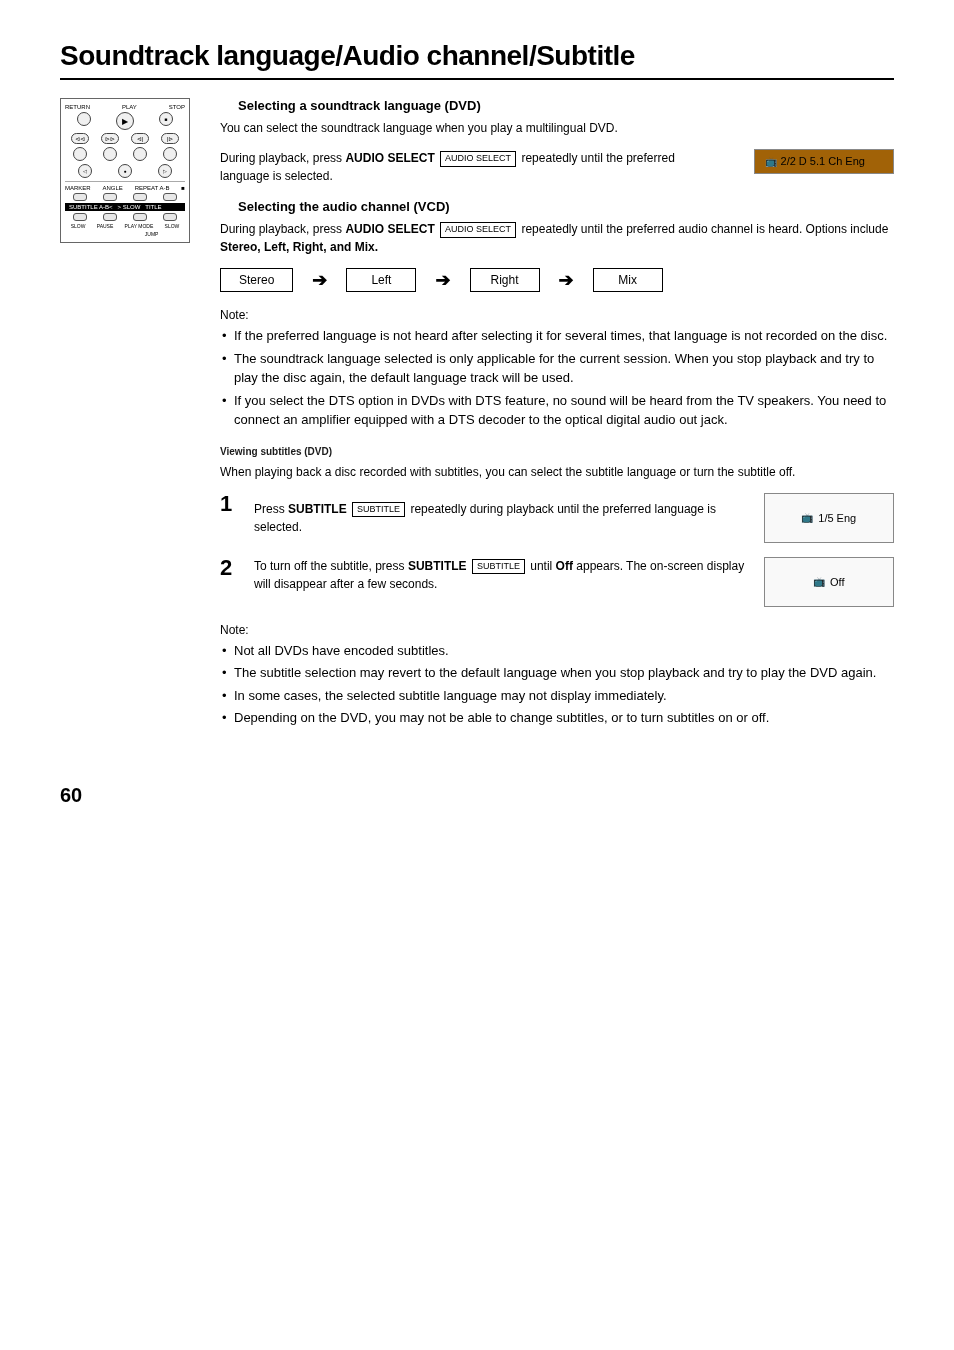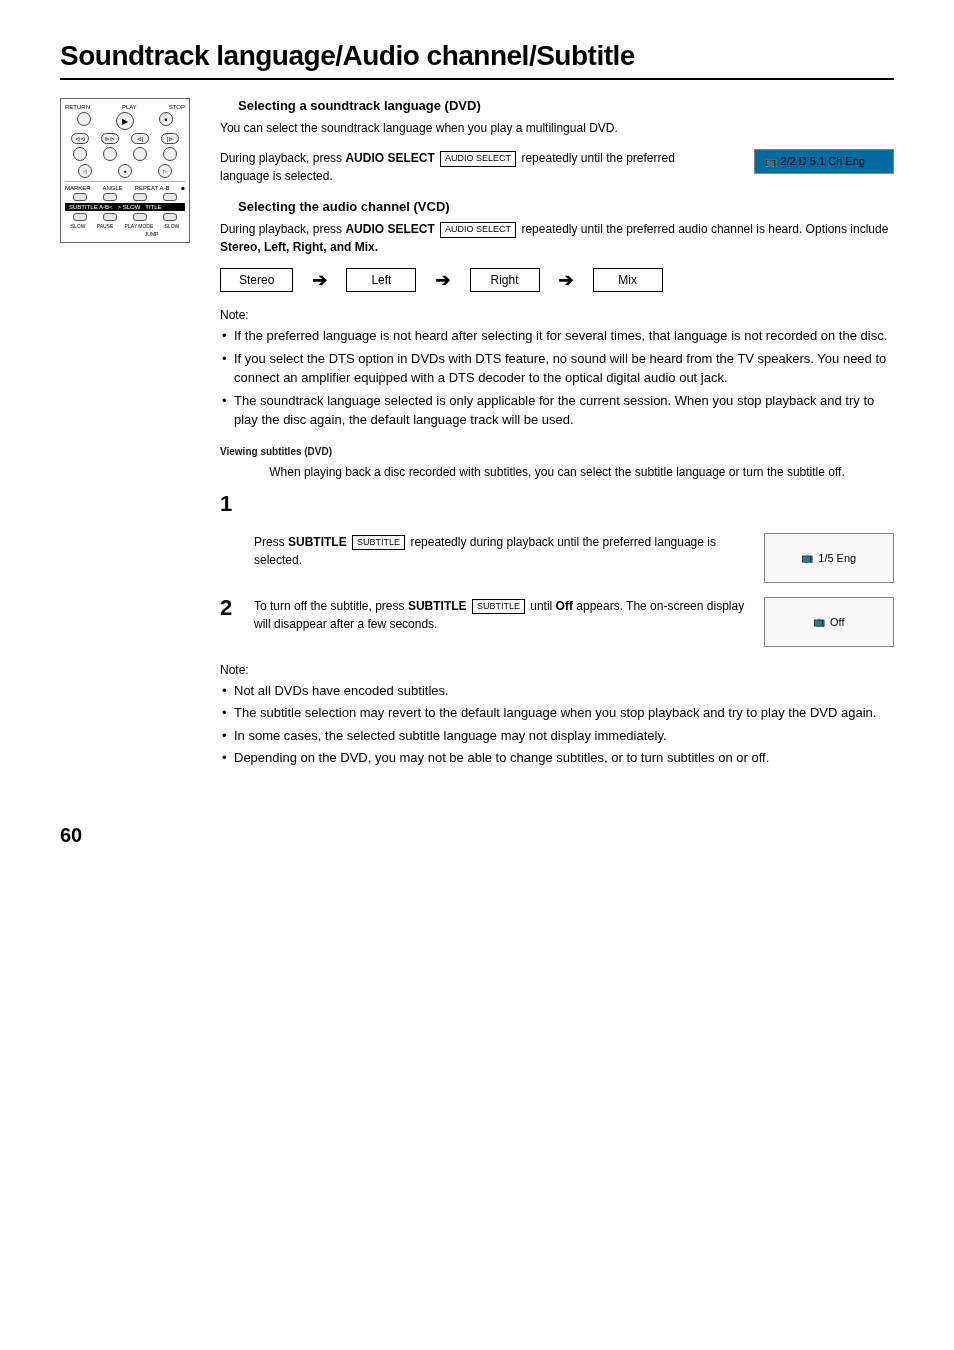--- a/index.html
+++ b/index.html
@@ -64,21 +64,21 @@
       border: 1px solid #000;
       padding: 0 4px;
       font-size: 9px;
       vertical-align: middle;
       margin: 0 2px;
     }
 
     
     .osd-box {
       border: 1.5px solid #888;
-      background: #0369a1;
+      background: #a16207;
       display: inline-block;
       padding: 3px 10px;
       font-size: 11px;
       margin-left: 36px;
       min-width: 140px;
       text-align: left;
     }
 
     
     .channel-flow {
@@ -133,21 +133,20 @@
       font-size: 10px;
       font-weight: bold;
       color: #1a1a1a;
       margin-bottom: 6px;
     }
 
     .viewing-body {
       font-size: 12px;
       margin-bottom: 12px;
       line-height: 1.5;
-      text-align: center;
     }
 
     
     .steps-container {
       margin-bottom: 16px;
     }
 
     .step-row {
       display: flex;
       align-items: flex-start;
@@ -414,34 +413,34 @@
         <div class="channel-box">
           <span>Mix</span>
         </div>
       </div>
     </div>
 
     <div class="section">
       <div class="note-title">Note:</div>
       <ul class="note-list">
         <li>If the preferred language is not heard after selecting it for several times, that language is not recorded on the disc.</li>
+        <li>The soundtrack language selected is only applicable for the current session. When you stop playback and try to play the disc again, the default language track will be used.</li>
         <li>If you select the DTS option in DVDs with DTS feature, no sound will be heard from the TV speakers. You need to connect an amplifier equipped with a DTS decoder to the optical digital audio out jack.</li>
-        <li>The soundtrack language selected is only applicable for the current session. When you stop playback and try to play the disc again, the default language track will be used.</li>
       </ul>
     </div>
 
     <div class="section">
       <div class="viewing-title">Viewing subtitles (DVD)</div>
       <div class="viewing-body">When playing back a disc recorded with subtitles, you can select the subtitle language or turn the subtitle off.</div>
 
       <div class="steps-container">
 
         <div class="step-row">
           <div class="step-number">1</div>
-          <div style="flex:1; display:flex; align-items:flex-start; gap:8px;margin-top:40px;">
+          <div style="flex:1; display:flex; align-items:center; gap:8px;">
             <div class="step-content">
               <span>Press </span><b>SUBTITLE</b>
               <span class="subtitle-inline">SUBTITLE</span>
               <span> repeatedly during playback until the preferred language is selected.</span>
             </div>
             <div>
               <div class="osd-box-large">
                 <span style="font-size:10px; margin-right:4px;">📺</span>
                 <span>1/5 Eng</span>
               </div>

